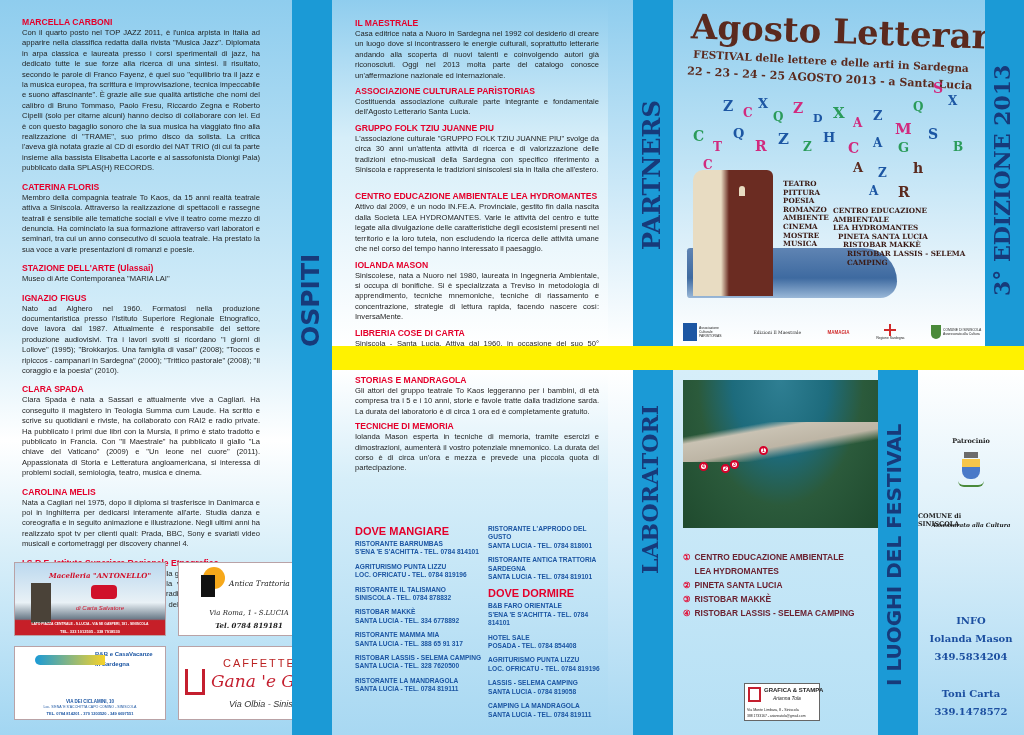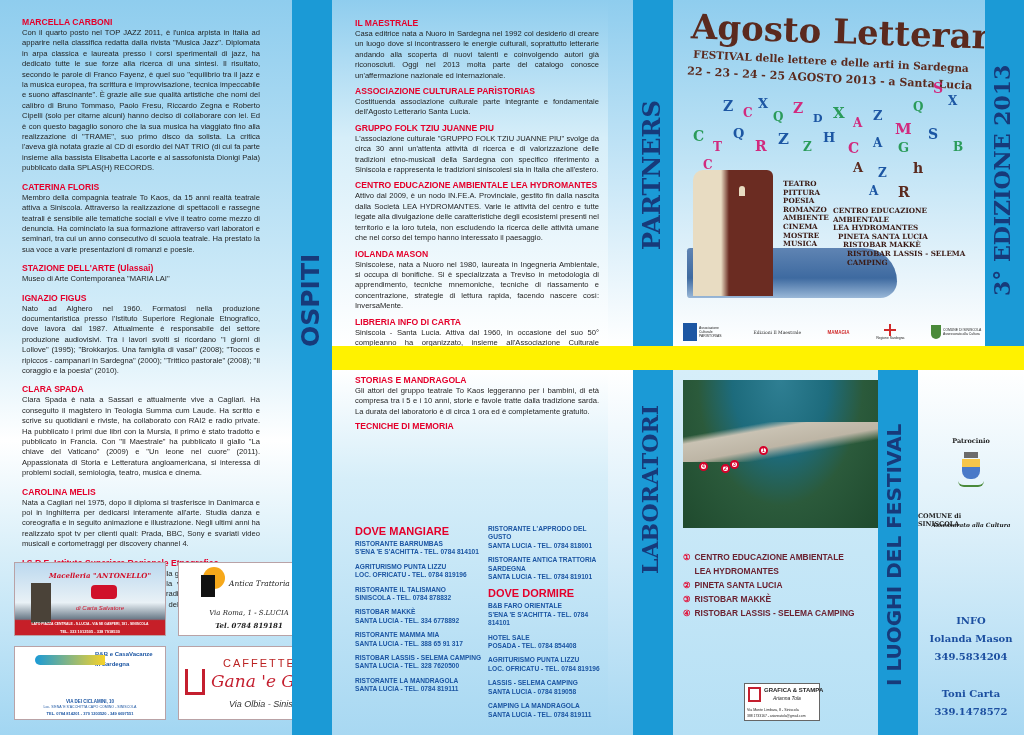--- a/index.html
+++ b/index.html
@@ -117,47 +117,48 @@
 <div class="panel" style="left:332px;top:0;width:276px;height:346px;background:linear-gradient(180deg,#8fcdee 0%,#d6eef9 40%,#ffffff 100%);">
   <div style="position:absolute;left:23px;top:18px;width:244px;">
     <div class="section" style="margin-bottom:5px">
       <div class="h">IL MAESTRALE</div>
       <div class="p">Casa editrice nata a Nuoro in Sardegna nel 1992 col desiderio di creare un luogo dove si incontrassero le energie culturali, soprattutto letterarie andando alla scoperta di nuovi talenti e coinvolgendo autori già riconosciuti. Oggi nel 2013 molta parte del catalogo conosce un'affermazione nazionale ed internazionale.</div>
     </div>
     <div class="section" style="margin-bottom:5px">
       <div class="h">ASSOCIAZIONE CULTURALE PARÌSTORIAS</div>
       <div class="p">Costituenda associazione culturale parte integrante e fondamentale dell'Agosto Letterario Santa Lucia.</div>
     </div>
-    <div class="section" style="margin-bottom:5px">
+    <div class="section" style="margin-bottom:16px">
       <div class="h">GRUPPO FOLK TZIU JUANNE PIU</div>
       <div class="p">L'associazione culturale "GRUPPO FOLK TZIU JUANNE PIU" svolge da circa 30 anni un'attenta attività di ricerca e di valorizzazione delle tradizioni etno-musicali della Sardegna con specifico riferimento a Siniscola e rappresenta le tradizioni siniscolesi sia in Italia che all'estero.</div>
     </div>
     <div class="section" style="margin-bottom:5px">
       <div class="h">CENTRO EDUCAZIONE AMBIENTALE LEA HYDROMANTES</div>
       <div class="p">Attivo dal 2009, è un nodo IN.FE.A. Provinciale, gestito fin dalla nascita dalla Società LEA HYDROMANTES. Varie le attività del centro e tutte legate alla divulgazione delle caratteristiche degli ecosistemi presenti nel territorio e la loro tutela, non escludendo la ricerca delle attività umane che nel corso del tempo hanno interessato il paesaggio.</div>
     </div>
     <div class="section" style="margin-bottom:5px">
       <div class="h">IOLANDA MASON</div>
       <div class="p">Siniscolese, nata a Nuoro nel 1980, laureata in Ingegneria Ambientale, si occupa di bonifiche. Si è specializzata a Treviso in metodologia di apprendimento, tecniche mnemoniche, tecniche di riassamento e concentrazione, strategie di lettura rapida, facendo nascere così: InversaMente.</div>
     </div>
     <div class="section">
-      <div class="h">LIBRERIA INFO DI CARTA</div>
+      <div class="h">LIBRERIA COSE DI CARTA</div>
       <div class="p">Siniscola - Santa Lucia. Attiva dal 1960, in occasione del suo 50° compleanno ha organizzato, insieme all'Associazione Culturale Paristorias, la prima edizione dell'Agosto Letterario a Santa Lucia. Con l'organizzazione della terza edizione, conferma il proprio impegno nel campo della promozione culturale con uno sguardo preferenziale per la cultura sarda.</div>
     </div>
   </div>
 </div>
 
 <div class="panel" style="left:332px;top:370px;width:276px;height:365px;background:linear-gradient(180deg,#ffffff 0%,#d6eef9 30%,#a8d8f2 100%);">
   <div style="position:absolute;left:23px;top:5px;width:244px;">
     <div class="section" style="margin-bottom:4px">
       <div class="h">STORIAS E MANDRAGOLA</div>
       <div class="p">Gli attori del gruppo teatrale To Kaos leggeranno per i bambini, di età compresa tra i 5 e i 10 anni, storie e favole tratte dalla tradizione sarda. La durata del laboratorio è di circa 1 ora ed è completamente gratuito.</div>
     </div>
     <div class="section">
       <div class="h">TECNICHE DI MEMORIA</div>
+      <div class="p">Iolanda Mason esperta in tecniche di memoria, tramite esercizi e dimostrazioni, aumenterà il vostro potenziale mnemonico. La durata del corso è di circa un'ora e mezza e prevede una piccola quota di partecipazione.</div>
     </div>
   </div>
 
   <div style="position:absolute;left:23px;top:155px;width:130px;">
     <div class="dh">DOVE MANGIARE</div>
     <div class="dn">RISTORANTE BARRUMBAS</div>
     <div class="dd">S'ENA 'E S'ACHITTA - TEL. 0784 814101</div>
     <div class="dn">AGRITURISMO PUNTA LIZZU</div>
     <div class="dd">LOC. OFRICATU - TEL. 0784 819196</div>
     <div class="dn">RISTORANTE IL TALISMANO</div>

